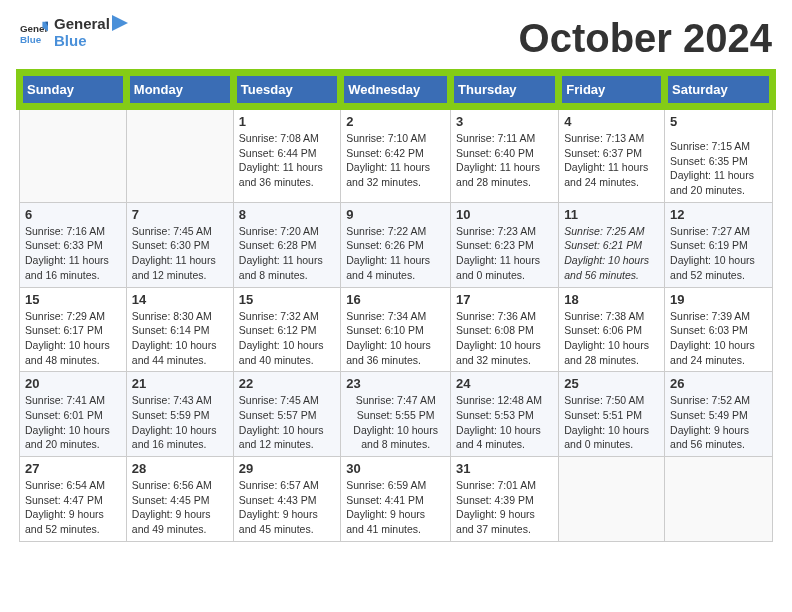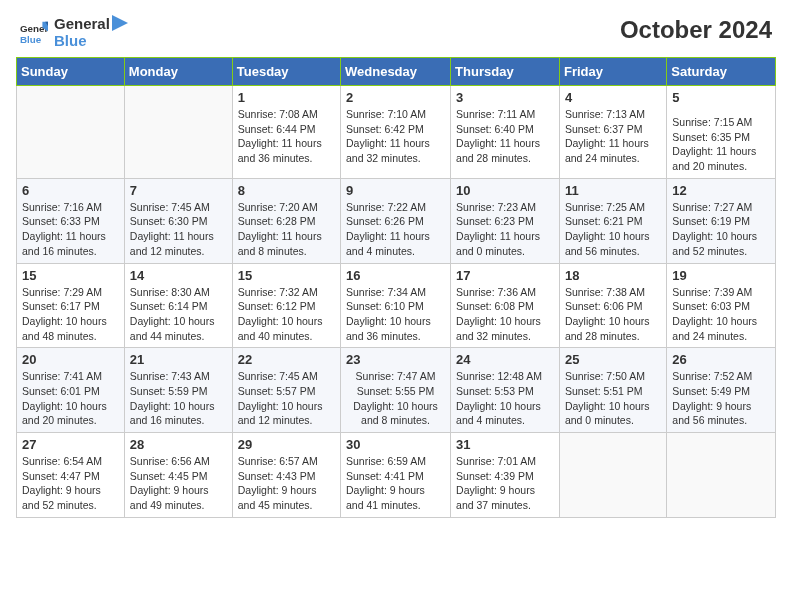--- a/index.html
+++ b/index.html
@@ -22,21 +22,21 @@
       gap: 4px;
     }
     .logo-icon {
       width: 28px;
       height: 28px;
     }
     .title-block {
       text-align: right;
     }
     .month-title {
-      font-size: 24px;
+      font-size: 40px;
       font-weight: bold;
       color: #333;
     }
     .location {
       font-size: 15px;
       color: #555;
     }
     .calendar {
       width: 100%;
       border-collapse: collapse;
@@ -44,21 +44,21 @@
       margin: 0 8px;
       width: calc(100% - 16px);
     }
     .calendar th {
       background-color: #3a6db5;
       color: #fff;
       font-size: 13px;
       font-weight: bold;
       padding: 6px 4px;
       text-align: left;
-      border: 1px solid #84cc16;
+      border: 7px solid #84cc16;
     }
     .calendar td {
       vertical-align: top;
       border: 1px solid #ccc;
       padding: 4px 5px;
       font-size: 10.5px;
       color: #333;
       background: #fff;
       width: 113px;
       min-height: 70px;
@@ -177,21 +177,21 @@
 Daylight: 11 hours and 4 minutes.</div>
           </td>
           <td>
             <span class="day-number">10</span>
             <div class="day-info" style="white-space: pre-line;">Sunrise: 7:23 AM
 Sunset: 6:23 PM
 Daylight: 11 hours and 0 minutes.</div>
           </td>
           <td>
             <span class="day-number">11</span>
-            <div class="day-info" style="white-space: pre-line;">Sunrise: 7:25 AM
+            <div class="day-info" style="white-space: pre-line; font-style: italic;">Sunrise: 7:25 AM
 Sunset: 6:21 PM
 Daylight: 10 hours and 56 minutes.</div>
           </td>
           <td>
             <span class="day-number">12</span>
             <div class="day-info" style="white-space: pre-line;">Sunrise: 7:27 AM
 Sunset: 6:19 PM
 Daylight: 10 hours and 52 minutes.</div>
           </td>
         </tr>

